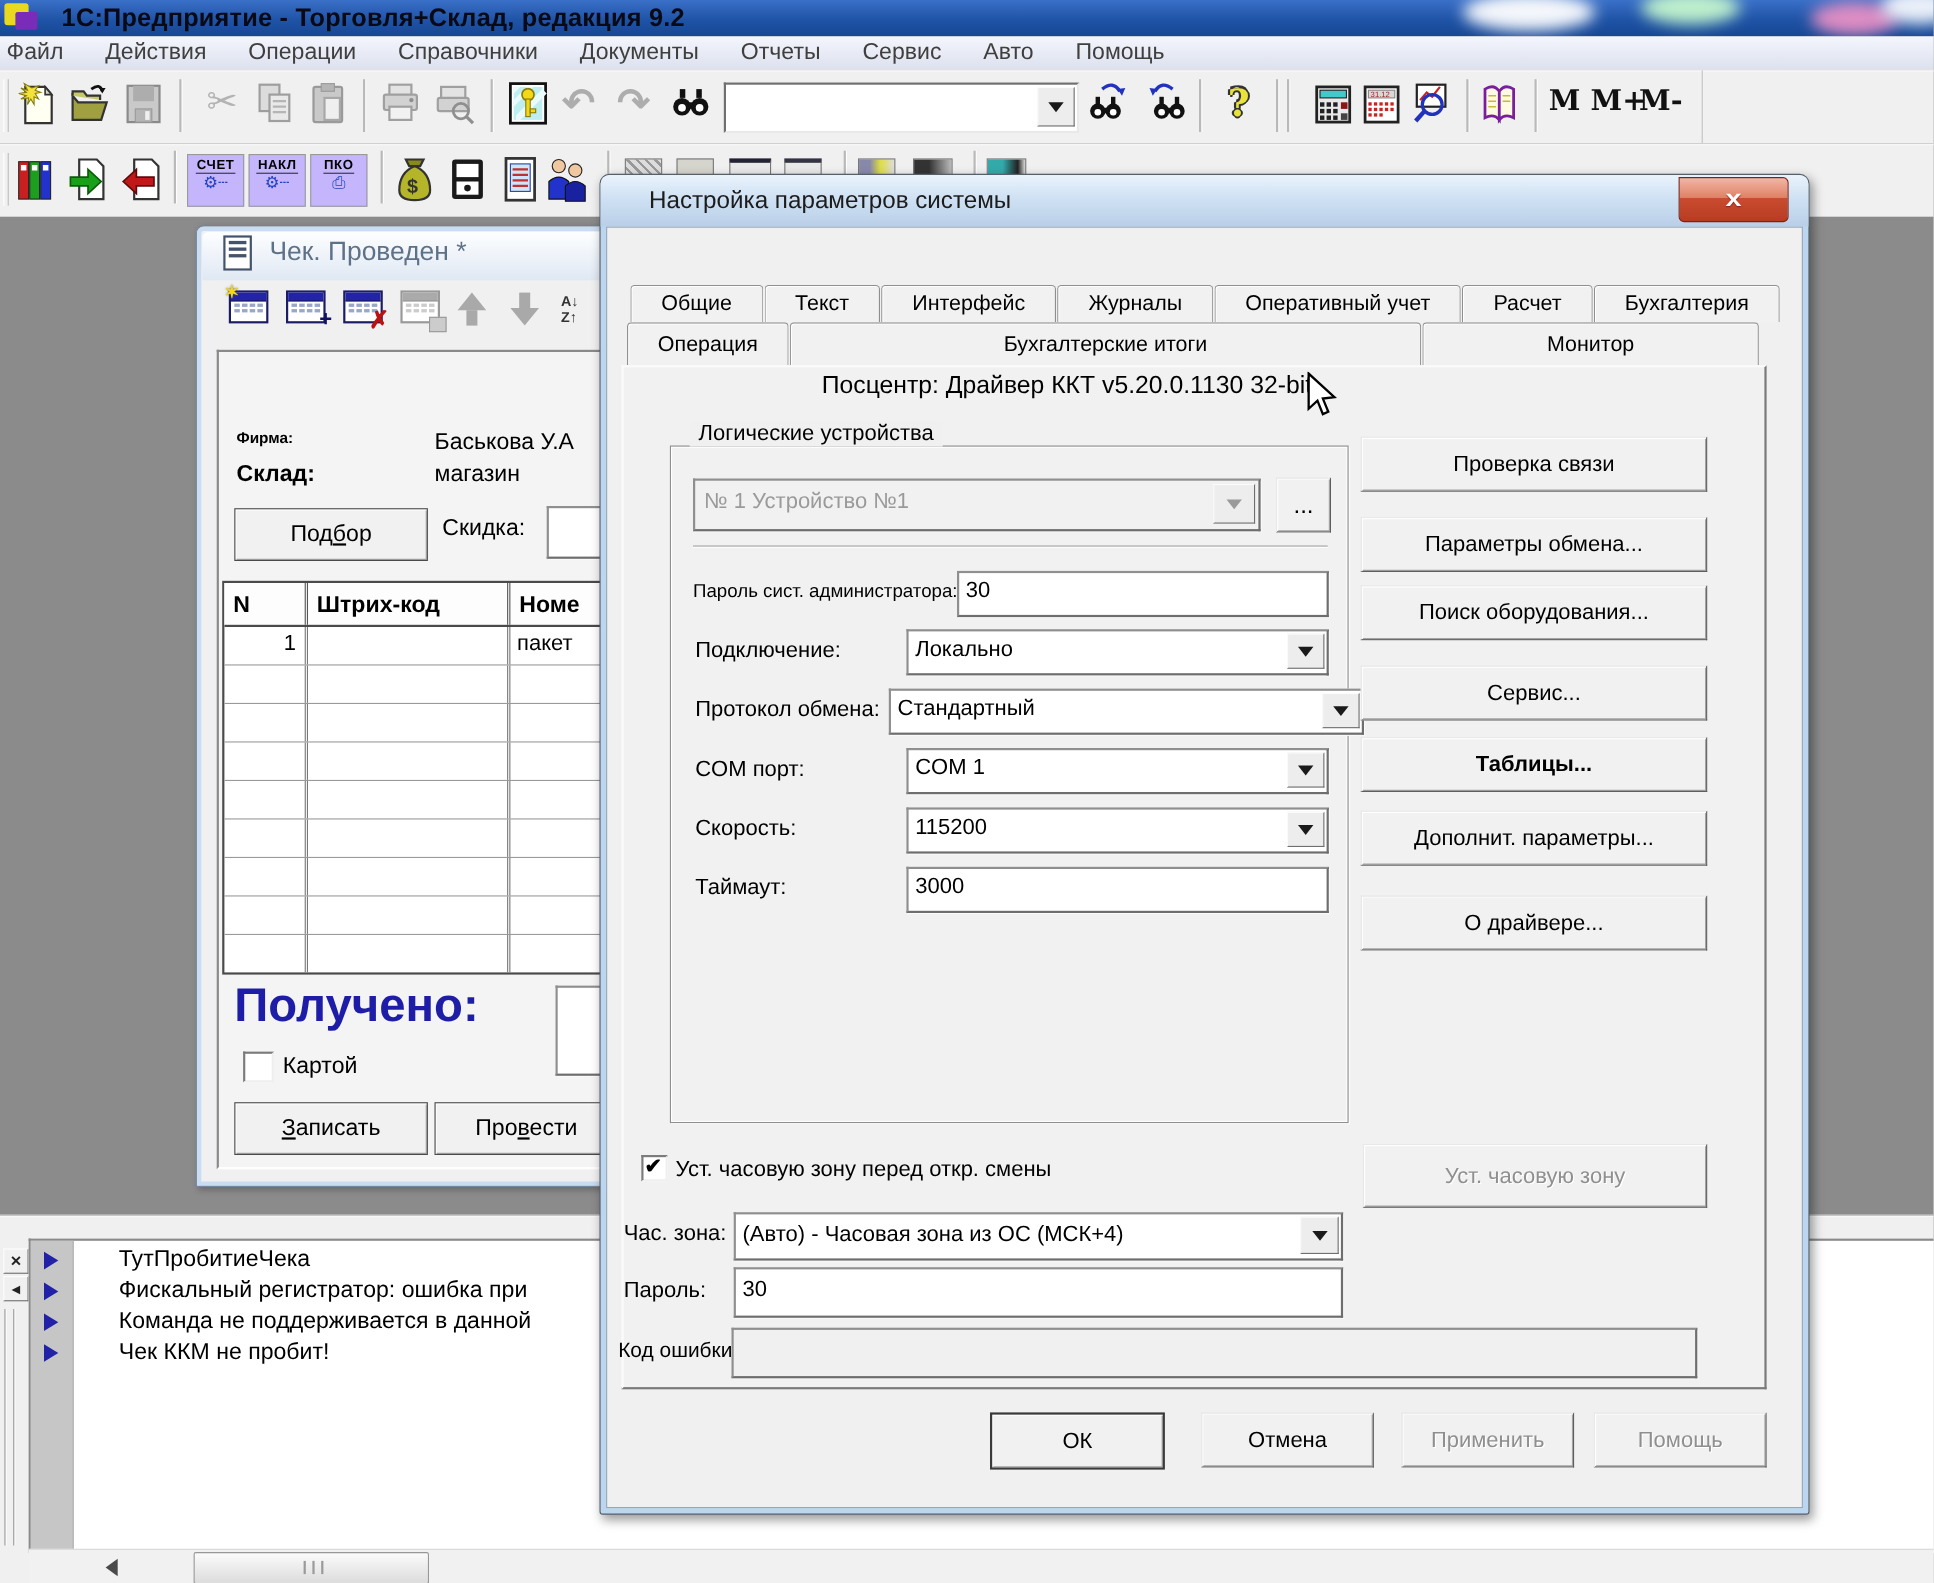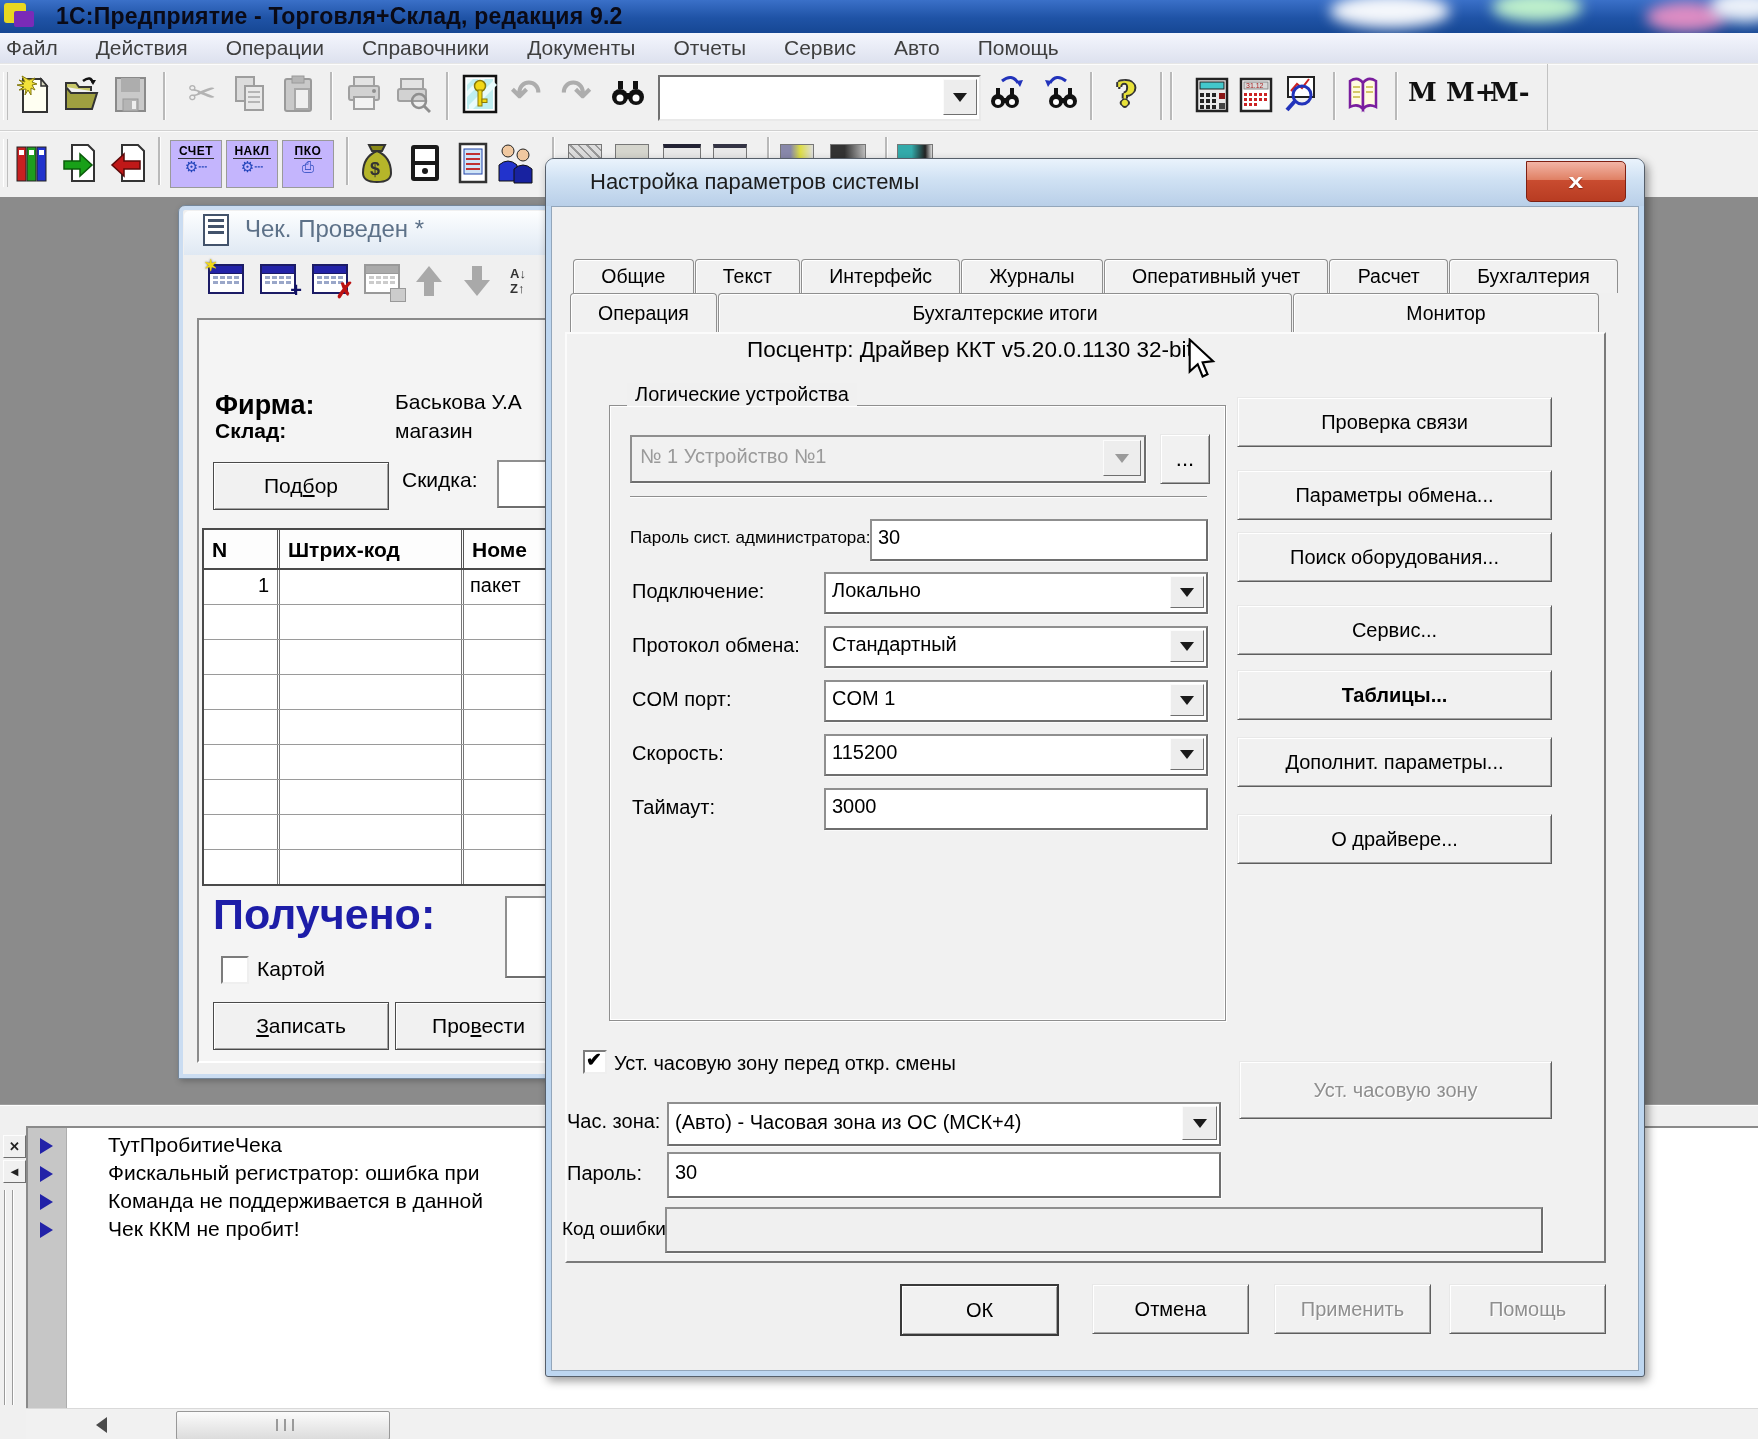--- a/index.html
+++ b/index.html
@@ -423,21 +423,21 @@
       <div class="head" style="border-bottom:16px solid #a9a9a9;"></div>
       <div class="stem"></div>
     </div>
   <div class="arrowud" style="left:464px;top:266px;">
       <div class="stem"></div>
       <div class="head" style="border-top:16px solid #a9a9a9;"></div>
     </div>
   <div class="abs" style="left:510px;top:266px;width:34px;height:34px;font-size:13px;font-weight:bold;line-height:15px;color:#333;">A↓<br>Z↑</div>
 
   <div class="chekbody"></div>
-  <div class="lbl" style="left:215px;top:390px;font-weight:bold;font-size:27px;">Фирма:</div>
+  <div class="lbl" style="left:215px;top:390px;font-weight:bold;font-size:14px;">Фирма:</div>
   <div class="lbl" style="left:395px;top:390px;font-size:21px;">Баськова У.А</div>
   <div class="lbl" style="left:215px;top:419px;font-weight:bold;font-size:21px;">Склад:</div>
   <div class="lbl" style="left:395px;top:419px;font-size:21px;">магазин</div>
   <div class="b3d" style="position:absolute;left:213px;top:462px;width:174px;height:46px;border:1px solid #4a4a4a;font-size:21px;">
       <span>Под<u>б</u>ор</span>
     </div>
   <div class="lbl" style="left:402px;top:468px;font-size:21px;">Скидка:</div>
   <div class="fld" style="position:absolute;left:497px;top:460px;width:110px;height:44px;"></div>
 
   <div class="chtable">
@@ -578,21 +578,21 @@
 
       <div class="lbl" style="left:80px;top:373px;">Подключение:</div>
       <div class="fld" style="position:absolute;left:272px;top:365px;width:380px;height:38px;">
           <span style="position:absolute;left:6px;top:5px;font-size:20px;">Локально</span>
         <div class="cbtn" style="right:2px;top:2px;width:32px;height:30px;">
             <div class="tri"></div>
           </div>
         </div>
 
       <div class="lbl" style="left:80px;top:427px;">Протокол обмена:</div>
-      <div class="fld" style="position:absolute;left:272px;top:419px;width:380px;height:38px;">
+      <div class="fld" style="position:absolute;left:256px;top:419px;width:380px;height:38px;padding-left:48px;">
           <span style="position:absolute;left:6px;top:5px;font-size:20px;">Стандартный</span>
         <div class="cbtn" style="right:2px;top:2px;width:32px;height:30px;">
             <div class="tri"></div>
           </div>
         </div>
 
       <div class="lbl" style="left:80px;top:481px;">COM порт:</div>
       <div class="fld" style="position:absolute;left:272px;top:473px;width:380px;height:38px;">
           <span style="position:absolute;left:6px;top:5px;font-size:20px;">COM 1</span>
         <div class="cbtn" style="right:2px;top:2px;width:32px;height:30px;">
@@ -640,21 +640,21 @@
         </div>
       <div class="lbl" style="left:62px;top:845px;">Уст. часовую зону перед откр. смены</div>
 
       <div class="lbl" style="left:15px;top:903px;">Час. зона:</div>
       <div class="fld" style="position:absolute;left:115px;top:895px;width:550px;height:40px;">
           <span style="position:absolute;left:6px;top:7px;font-size:20px;">(Авто) - Часовая зона из ОС (МСК+4)</span>
         <div class="cbtn" style="right:2px;top:2px;width:33px;height:32px;">
             <div class="tri"></div>
           </div>
         </div>
-      <div class="b3d dis" style="position:absolute;left:687px;top:854px;width:311px;height:56px;">
+      <div class="b3d dis" style="position:absolute;left:687px;top:833px;width:311px;height:56px;">
           <span>Уст. часовую зону</span>
         </div>
 
       <div class="lbl" style="left:15px;top:955px;">Пароль:</div>
       <div class="fld" style="position:absolute;left:115px;top:945px;width:550px;height:42px;">
           <span style="position:absolute;left:6px;top:7px;font-size:20px;">30</span>
         </div>
 
       <div class="lbl" style="left:10px;top:1011px;font-size:19px;">Код ошибки:</div>
       <div class="fld" style="position:absolute;left:113px;top:1000px;width:874px;height:42px;background:#f0f0f0;"><span></span></div>

